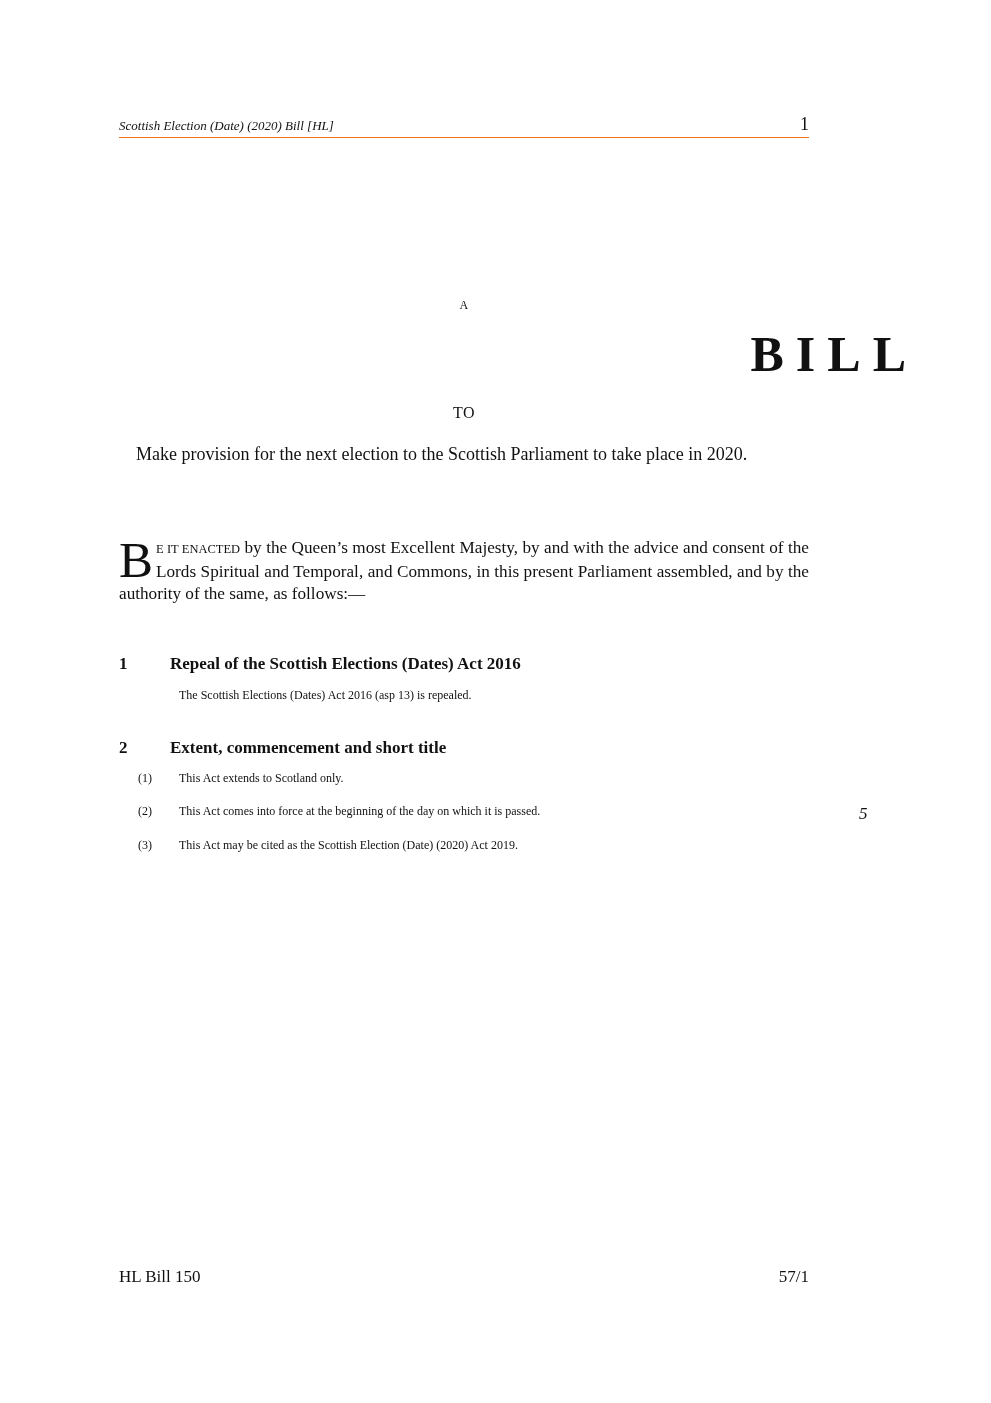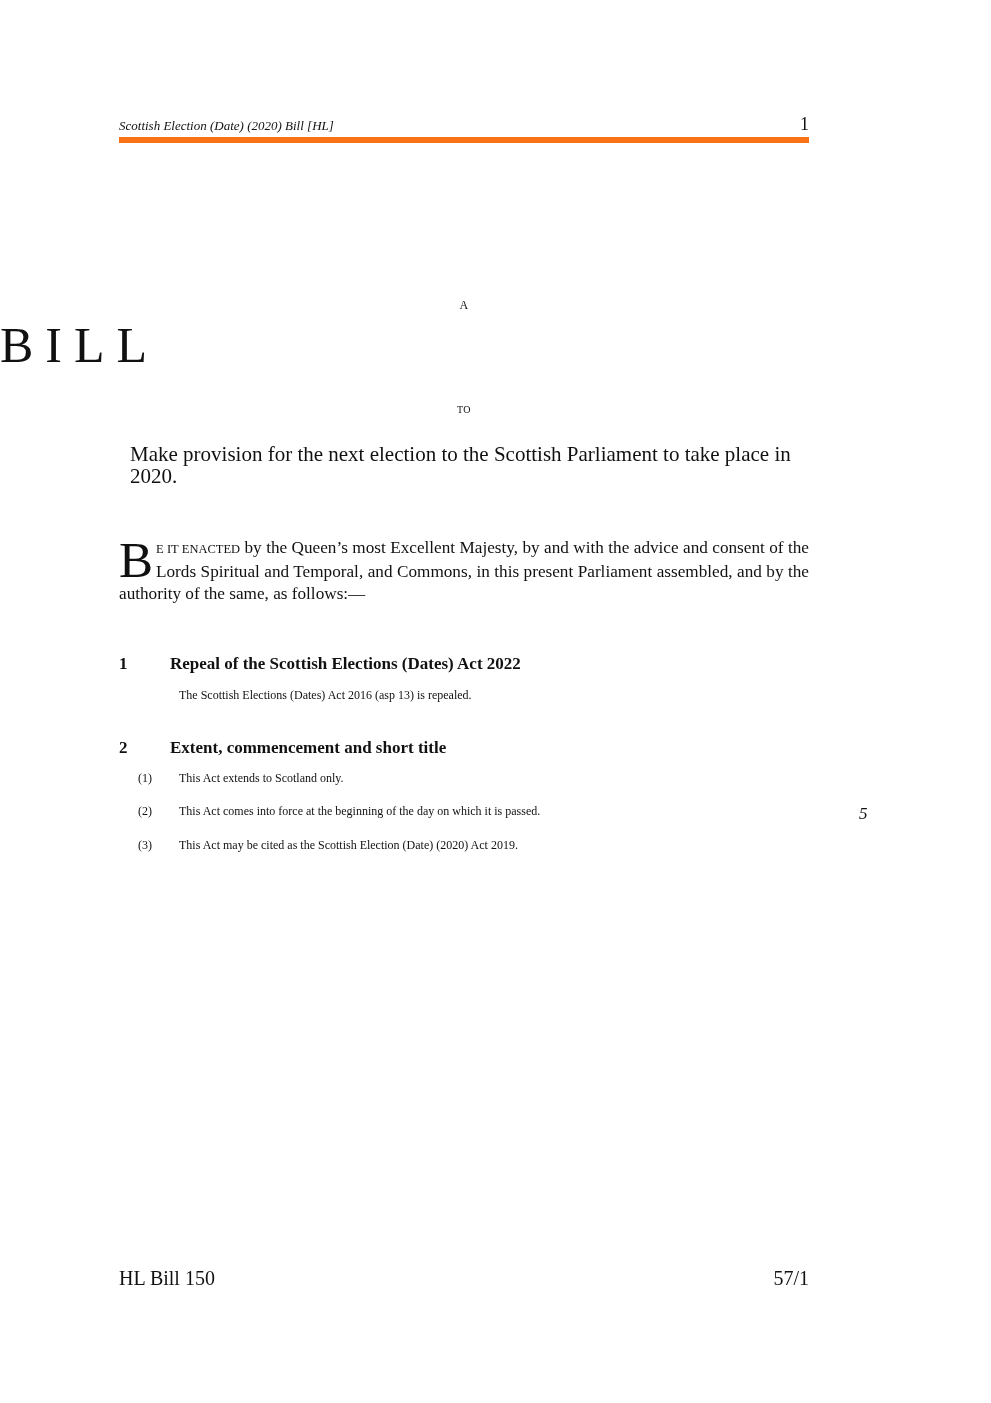--- a/index.html
+++ b/index.html
@@ -3,57 +3,57 @@
 <meta charset="utf-8">
 <style>
   html, body { margin: 0; padding: 0; background: #ffffff; }
   body {
     width: 991px; height: 1403px; position: relative; overflow: hidden;
     font-family: "Liberation Serif", "DejaVu Serif", serif; color: #111111;
   }
   .abs { position: absolute; }
   .running-head {
     left: 119px; top: 116px; width: 690px; height: 21px;
-    border-bottom: 6px solid #f97316;
+    border-bottom: 1px solid #f97316;
   }
   .running-head .title { position: absolute; left: 0; top: 2px; font-style: italic; font-size: 13px; }
   .running-head .pageno { position: absolute; right: 0; top: -2px; font-size: 18px; }
   .small-a { left: 0; width: 928px; top: 298px; text-align: center; font-size: 12px; letter-spacing: 0.5px; }
-  .bill { left: 0; width: 918px; top: 316px; text-align: left; font-size: 50px; font-weight: normal; letter-spacing: 12px; }
-  .small-to { left: 0; width: 928px; top: 404px; text-align: center; font-size: 10px; letter-spacing: 0.5px; }
-  .long-title { left: 130px; top: 443px; width: 692px; font-size: 21px; line-height: 22px; }
+  .bill { left: 0; width: 918px; top: 325px; text-align: right; font-size: 50px; font-weight: bold; letter-spacing: 12px; }
+  .small-to { left: 0; width: 928px; top: 404px; text-align: center; font-size: 16px; letter-spacing: 0.5px; }
+  .long-title { left: 136px; top: 443px; width: 692px; font-size: 18px; line-height: 22px; }
   .enacting { left: 119px; top: 537px; width: 690px; font-size: 17.2px; line-height: 22.5px; text-align: justify; }
   .dropcap { float: left; font-size: 51px; line-height: 40px; margin: 3px 3px 0 0; }
   .smallcaps { font-size: 12.5px; }
   .clause-num { font-size: 17px; font-weight: bold; }
   .clause-head { font-size: 17px; font-weight: bold; }
   .text { font-size: 12px; }
   .line-no { font-size: 17px; font-style: italic; }
-  .footer { font-size: 20px; }
+  .footer { font-size: 17px; }
 </style>
 </head>
 <body>
 
 <div class="abs running-head">
   <span class="title">Scottish Election (Date) (2020) Bill [HL]</span>
   <span class="pageno">1</span>
 </div>
 
 <div class="abs small-a">A</div>
 <div class="abs bill">BILL</div>
 <div class="abs small-to">TO</div>
 
 <div class="abs long-title">Make provision for the next election to the Scottish Parliament to take place in 2020.</div>
 
 <div class="abs enacting">
   <span class="dropcap">B</span><span class="smallcaps">E IT ENACTED</span><span> by the Queen’s most Excellent Majesty, by and with the advice and consent of the Lords Spiritual and Temporal, and Commons, in this present Parliament assembled, and by the authority of the same, as follows:—</span>
 </div>
 
 <div class="abs clause-num" style="left:119px; top:654px;">1</div>
-<div class="abs clause-head" style="left:170px; top:654px;">Repeal of the Scottish Elections (Dates) Act 2022</div>
+<div class="abs clause-head" style="left:170px; top:654px;">Repeal of the Scottish Elections (Dates) Act 2016</div>
 <div class="abs text" style="left:179px; top:688px;">The Scottish Elections (Dates) Act 2016 (asp 13) is repealed.</div>
 
 <div class="abs clause-num" style="left:119px; top:738px;">2</div>
 <div class="abs clause-head" style="left:170px; top:738px;">Extent, commencement and short title</div>
 
 <div class="abs text" style="left:138px; top:771px;">(1)</div>
 <div class="abs text" style="left:179px; top:771px;text-align:center;">This Act extends to Scotland only.</div>
 
 <div class="abs text" style="left:138px; top:804px;">(2)</div>
 <div class="abs text" style="left:179px; top:804px;">This Act comes into force at the beginning of the day on which it is passed.</div>

